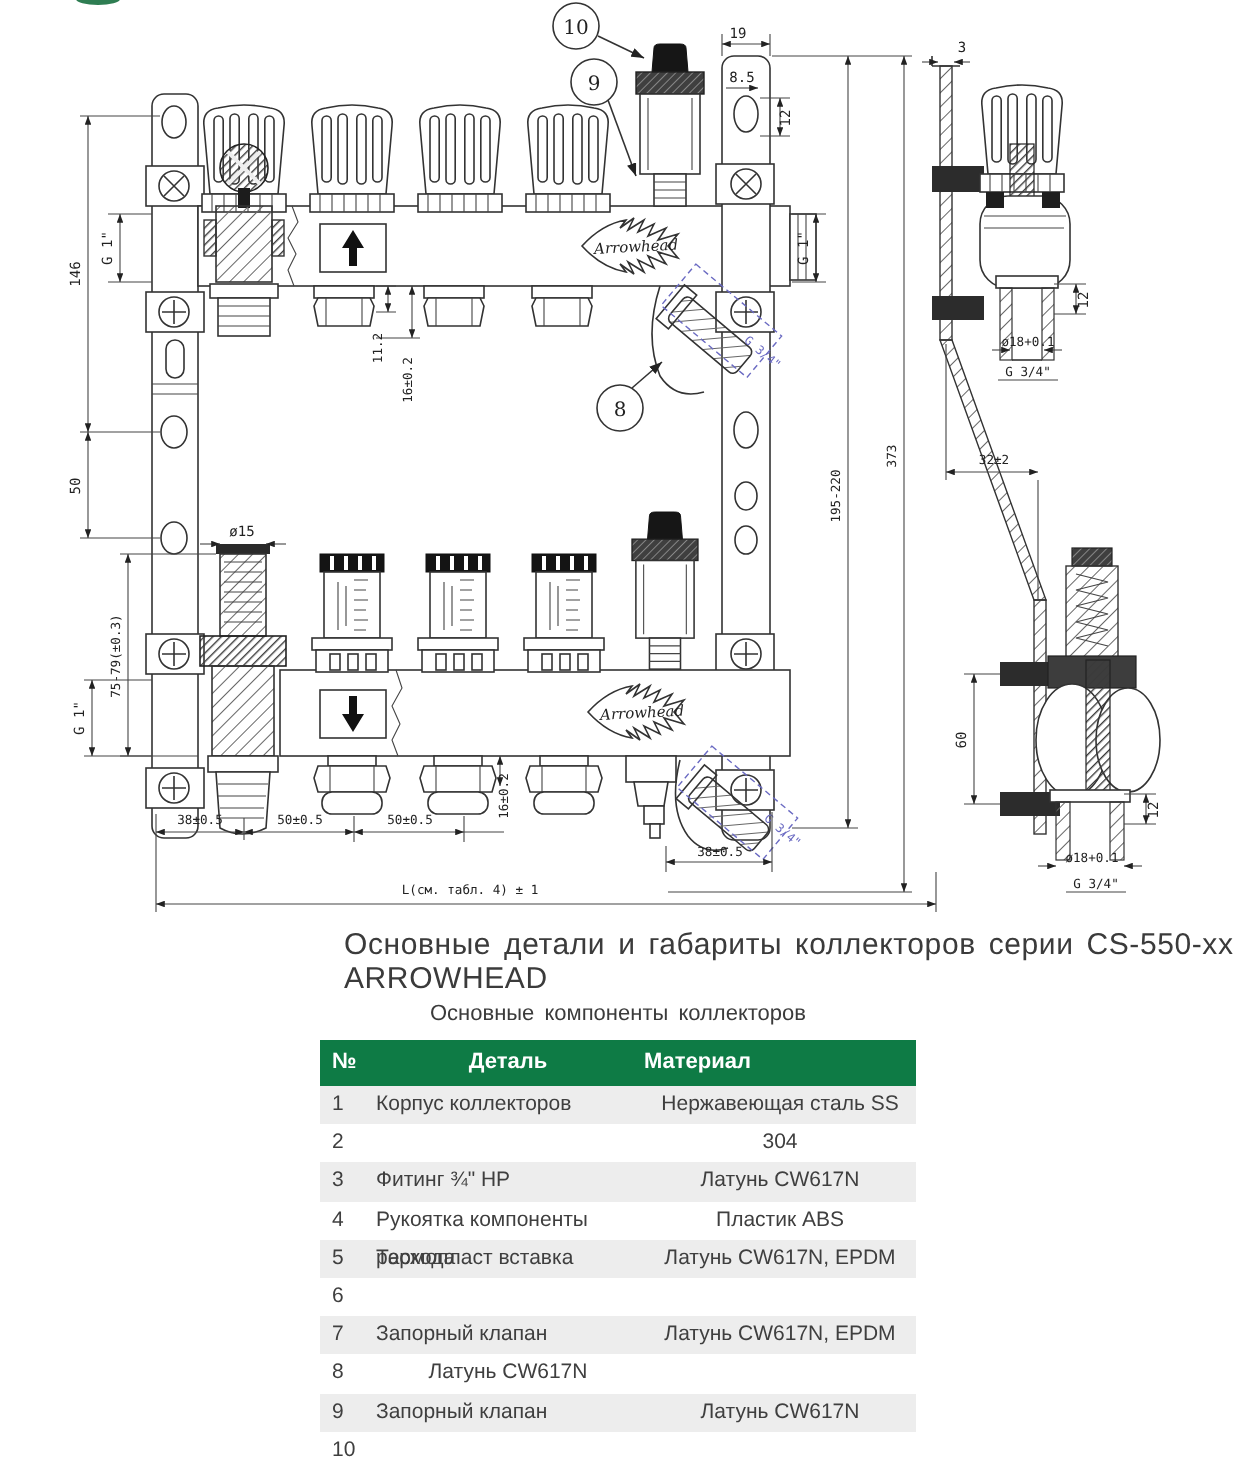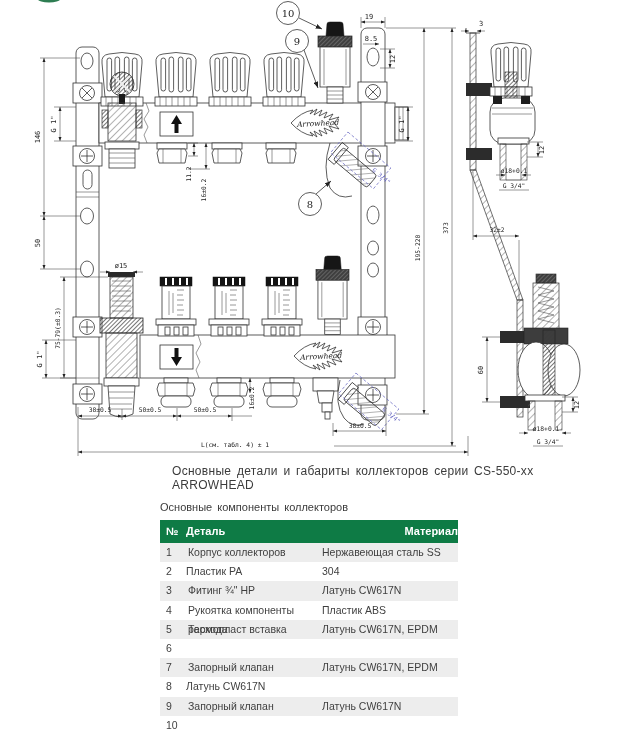--- a/index.html
+++ b/index.html
@@ -10,31 +10,31 @@
   .wh{fill:#fff;stroke:#333;stroke-width:.8;}
   .dk{fill:#161616;stroke:#111;stroke-width:.5;}
   .thin{stroke:#444;stroke-width:.55;fill:none;}
   .dim{font-family:"DejaVu Sans Mono",monospace;font-size:7px;fill:#222;}
   .dimS{font-family:"DejaVu Sans Mono",monospace;font-size:6.3px;fill:#222;}
   .blue{stroke:#6a6ac2;fill:none;stroke-width:.7;}
   .blueT{font-family:"DejaVu Sans Mono",monospace;font-size:6px;fill:#6a6ac2;}
   .callout{font-family:"DejaVu Serif",serif;font-size:10px;fill:#222;}
   .script{font-family:"DejaVu Serif",serif;font-style:italic;font-size:7.5px;fill:#222;}
   
-  .caption{top:464px;left:172px;font-size:12px;color:#3b3b3b;letter-spacing:.3px;word-spacing:2px;}
-  .tbl-title{top:501px;left:160px;width:298px;font-size:11px;color:#3b3b3b;word-spacing:2px;}
+  .caption{top:464px;left:172px;font-size:15px;color:#3b3b3b;letter-spacing:.3px;word-spacing:2px;}
+  .tbl-title{top:501px;left:160px;width:298px;text-align:center;font-size:11px;color:#3b3b3b;word-spacing:2px;}
   .tbl{top:520px;left:160px;width:298px;font-size:10.5px;color:#3f3f3f;}
   .tbl .hdr{display:grid;grid-template-columns:26px 136px 136px;background:#0e7b45;color:#fff;font-weight:bold;height:23px;line-height:23px;font-size:11px;}
   .tbl .row{display:grid;grid-template-columns:26px 136px 136px;height:19.2px;line-height:19.2px;}
   .tbl .row:nth-child(even){background:#ededed;}
   .c-num{padding-left:6px;}
   .c-part{padding-left:2px;}
-  .c-mat{text-align:left;}
-  .hdr .c-part{padding-left:0;}
-  .hdr .c-mat{text-align:right;}
+  .c-mat{text-align:center;}
+  .hdr .c-part{text-align:center;padding-left:0;}
+  .hdr .c-mat{text-align:left;}
 </style>
 </head>
 <body>
 
 <svg class="abs" style="top:0;left:0" width="618" height="458" viewBox="0 0 618 458">
   <defs>
     <pattern id="h1" width="5" height="5" patternUnits="userSpaceOnUse" patternTransform="rotate(45)">
       <line x1="0" y1="0" x2="0" y2="5" stroke="#666" stroke-width="1"></line>
     </pattern>
     <pattern id="h2" width="3" height="3" patternUnits="userSpaceOnUse" patternTransform="rotate(45)">
@@ -407,21 +407,20 @@
     <div class="c-part">Деталь</div>
     <div class="c-mat">Материал</div>
   </div>
   <div class="row">
     <div class="c-num">1</div>
     <div class="c-part">Корпус коллекторов</div>
     <div class="c-mat">Нержавеющая сталь SS 304</div>
   </div>
   <div class="row">
     <div class="c-num">2</div>
-    <div class="c-mat">Пластик PA</div>
   </div>
   <div class="row">
     <div class="c-num">3</div>
     <div class="c-part">Фитинг ¾" НР</div>
     <div class="c-mat">Латунь CW617N</div>
   </div>
   <div class="row">
     <div class="c-num">4</div>
     <div class="c-part">Рукоятка компоненты расхода</div>
     <div class="c-mat">Пластик ABS</div>

